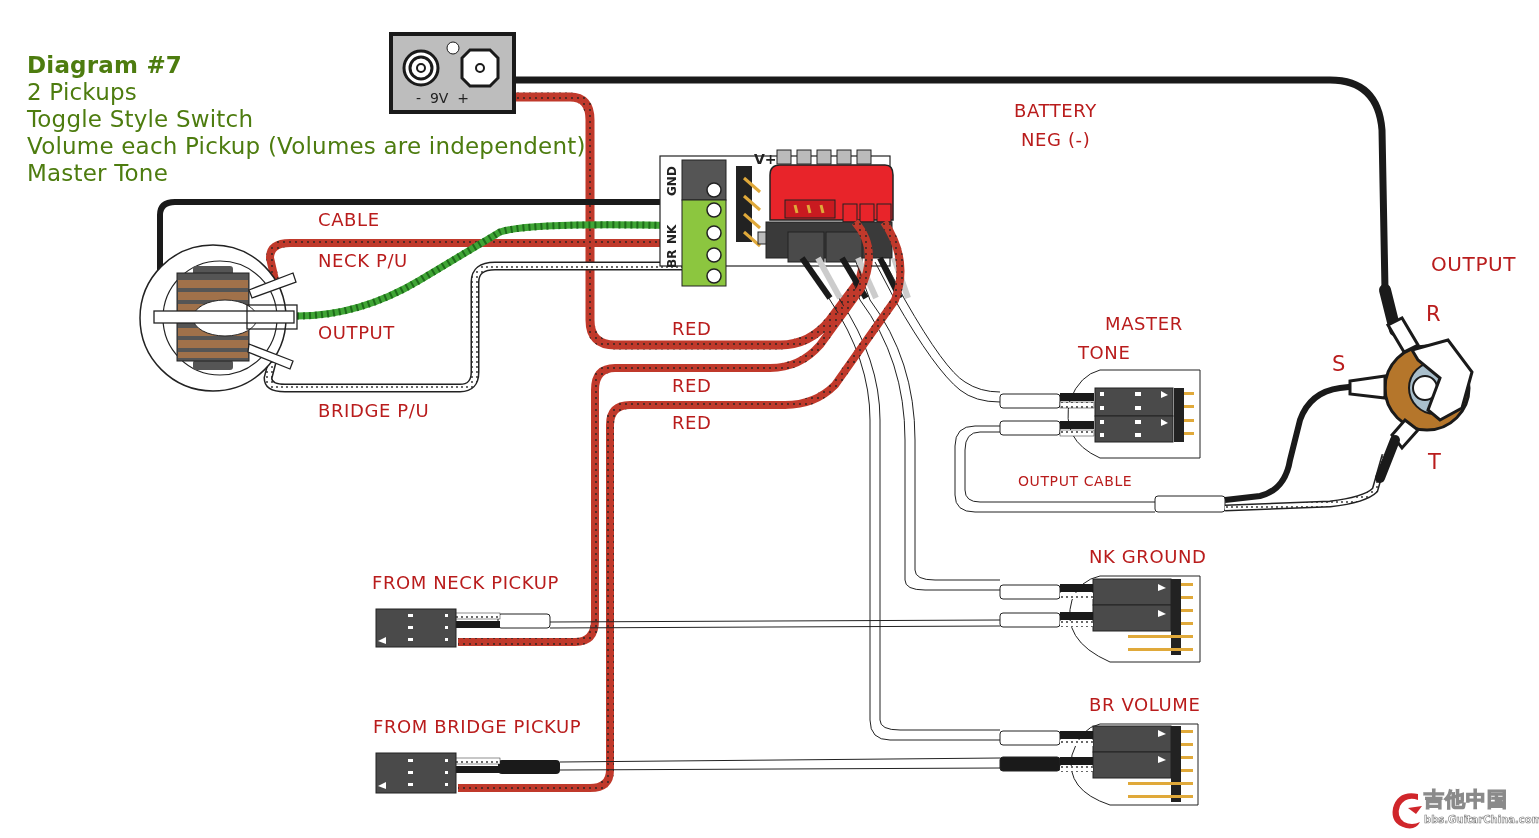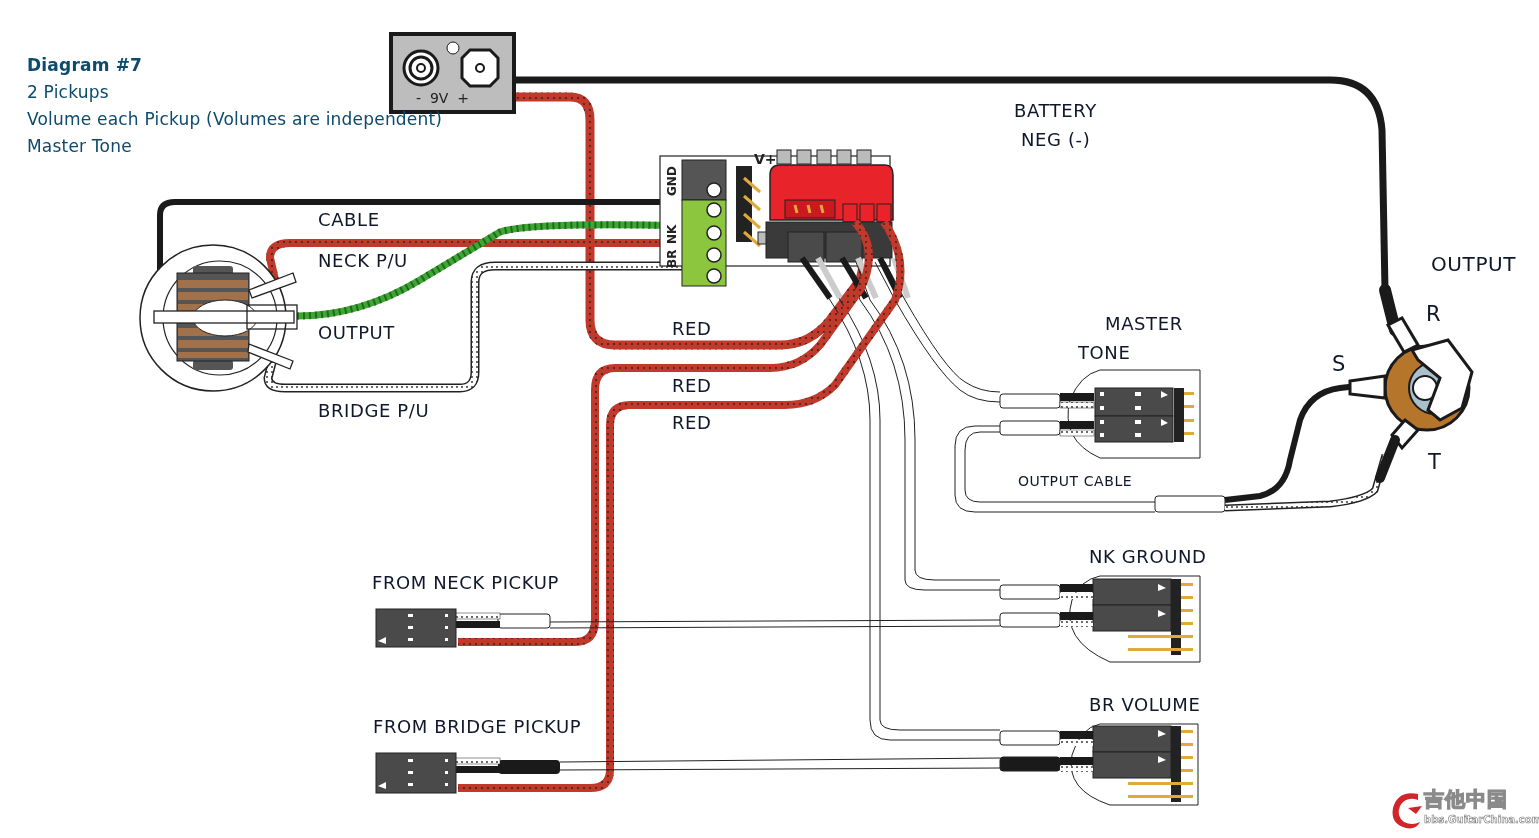--- a/index.html
+++ b/index.html
@@ -1,21 +1,21 @@
 <!DOCTYPE html>
 <html><head>
 <meta charset="utf-8">
 <style>
   html, body { margin: 0; padding: 0; background: #ffffff; }
   body { width: 1539px; height: 838px; overflow: hidden; position: relative;
          font-family: "DejaVu Sans", "Liberation Sans", sans-serif; color: #2a2a2a; }
   #canvas { position: absolute; left: 0; top: 0; }
-  .info { position: absolute; left: 27px; top: 52px; font-size: 17px; line-height: 27px; color: #0c4a6e; letter-spacing: 0.2px; }
+  .info { position: absolute; left: 27px; top: 52px; font-size: 23px; line-height: 27px; color: #4d7c0f; letter-spacing: 0.2px; }
   .info .title { font-weight: bold; }
-  .lbl { position: absolute; font-size: 18px; color: #0f172a; letter-spacing: 0.6px; white-space: nowrap; }
+  .lbl { position: absolute; font-size: 18px; color: #b91c1c; letter-spacing: 0.6px; white-space: nowrap; }
   .lbl.big { font-size: 21px; }
   .wm { position: absolute; left: 1388px; top: 786px; width: 140px; height: 46px; }
   .wm .cn { position: absolute; left: 36px; top: 0px; font-size: 20px; font-weight: bold; color: #ffffff;
             -webkit-text-stroke: 1.3px #8a8a8a; letter-spacing: 1px; }
   .wm .url { position: absolute; left: 36px; top: 28px; font-size: 10px; font-weight: bold; color: #fff;
              -webkit-text-stroke: 0.6px #7a7a7a; }
 </style>
 </head>
 <body>
 
@@ -296,20 +296,21 @@
   <text x="0" y="0" transform="translate(676,196) rotate(-90)" font-size="12" font-weight="bold" fill="#222" font-family="DejaVu Sans, sans-serif">GND</text>
   <text x="0" y="0" transform="translate(676,244) rotate(-90)" font-size="12" font-weight="bold" fill="#222" font-family="DejaVu Sans, sans-serif">NK</text>
   <text x="0" y="0" transform="translate(676,268) rotate(-90)" font-size="12" font-weight="bold" fill="#222" font-family="DejaVu Sans, sans-serif">BR</text>
   <text x="754" y="164" font-size="14" font-weight="bold" fill="#222" font-family="DejaVu Sans, sans-serif">V+</text>
   <text x="416" y="103" font-size="14" fill="#222" font-family="DejaVu Sans, sans-serif" xml:space="preserve">-  9V  +</text>
 </svg>
 
 <div class="info">
   <div class="title">Diagram #7</div>
   <div>2 Pickups</div>
+  <div>Toggle Style Switch</div>
   <div>Volume each Pickup (Volumes are independent)</div>
   <div>Master Tone</div>
 </div>
 
 <div class="lbl" style="left:1014px;top:100px;">BATTERY</div>
 <div class="lbl" style="left:1021px;top:129px;">NEG (-)</div>
 <div class="lbl" style="left:318px;top:209px;">CABLE</div>
 <div class="lbl" style="left:318px;top:250px;">NECK P/U</div>
 <div class="lbl" style="left:318px;top:322px;">OUTPUT</div>
 <div class="lbl" style="left:318px;top:400px;">BRIDGE P/U</div>

